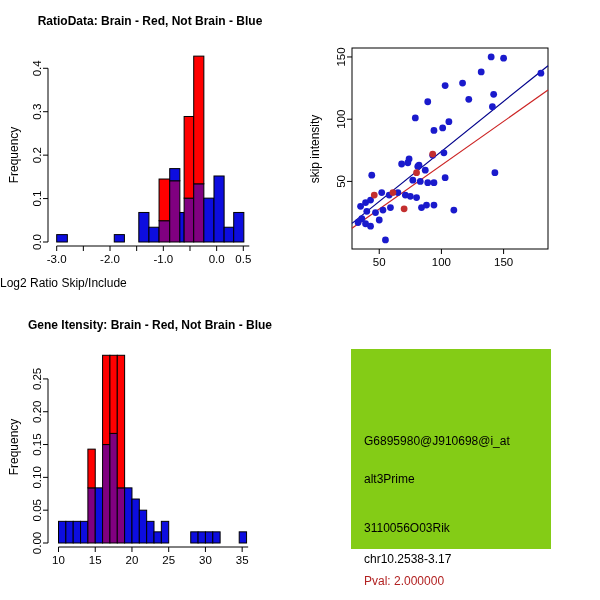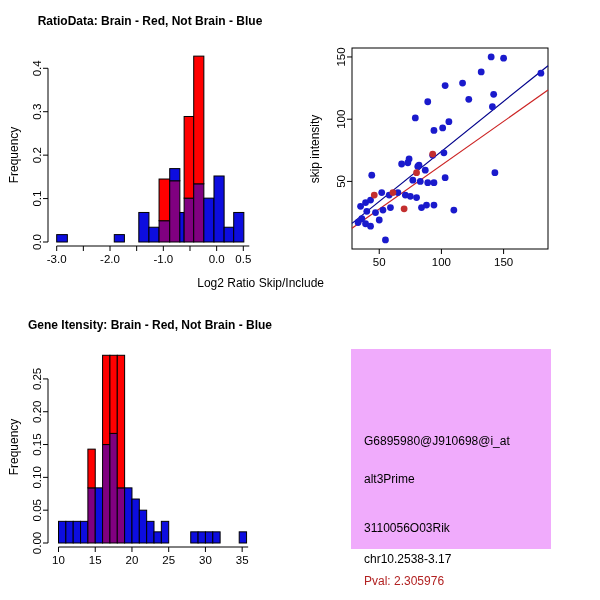--- a/index.html
+++ b/index.html
@@ -6,22 +6,22 @@
   body{
     width:600px;height:600px;position:relative;background:#ffffff;
     font-family:"Liberation Sans", sans-serif;overflow:hidden;
   }
   .panel{position:absolute;width:300px;height:300px;text-decoration:underline;}
   .chart-title{
     position:absolute;left:0;width:300px;text-align:center;
     font-size:12px;font-weight:bold;color:#000;white-space:nowrap;
   }
   .xlabel{
-    position:absolute;left:0;width:300px;text-align:right;
-    font-size:12px;color:#000;padding-left:24px;
+    position:absolute;left:0;width:300px;text-align:left;
+    font-size:12px;color:#000;
   }
   .ylabel{
     position:absolute;font-size:12px;color:#000;white-space:nowrap;
     transform:translate(-50%,-50%) rotate(-90deg);
   }
   svg.plot{position:absolute;left:0;top:0;width:300px;height:300px;}
   .info-box{
     position:absolute;left:51px;top:49px;width:200px;height:200px;
   }
   .info-line{
@@ -211,20 +211,20 @@
       <rect x="190.7338854879366" y="231.84192439862542" width="7.346056895930872" height="11.158075601374577" fill="#0D0DDF" stroke="#000000" stroke-width="1"></rect>
       <rect x="198.07994238386746" y="231.84192439862542" width="7.346056895930872" height="11.158075601374577" fill="#0D0DDF" stroke="#000000" stroke-width="1"></rect>
       <rect x="205.42599927979833" y="231.84192439862542" width="7.346056895930872" height="11.158075601374577" fill="#0D0DDF" stroke="#000000" stroke-width="1"></rect>
       <rect x="212.7720561757292" y="231.84192439862542" width="7.346056895930843" height="11.158075601374577" fill="#0D0DDF" stroke="#000000" stroke-width="1"></rect>
       <rect x="239.21786100108028" y="231.84192439862542" width="7.346056895930843" height="11.158075601374577" fill="#0D0DDF" stroke="#000000" stroke-width="1"></rect>
     </svg>
   <div class="ylabel" style="left:14px;top:147px">Frequency</div>
 </div>
 
 <div class="panel" style="left:300px;top:300px">
-  <div class="info-box" id="info-box" style="background: #f0abfc;">
+  <div class="info-box" id="info-box" style="background: #84cc16;">
       <div class="info-line" style="top: 92px; color: rgb(0, 0, 0);">G6895980@J910698@i_at</div>
       <div class="info-line" style="top: 130px; color: rgb(0, 0, 0);">alt3Prime</div>
       <div class="info-line" style="top: 179px; color: rgb(0, 0, 0);">3110056O03Rik</div>
       <div class="info-line" style="top: 204px; color: rgb(0, 0, 0); margin-top: 6px;">chr10.2538-3.17</div>
-      <div class="info-line" style="top: 232px; color: rgb(178, 34, 34);">Pval: 2.305976</div>
+      <div class="info-line" style="top: 232px; color: rgb(178, 34, 34);">Pval: 2.000000</div>
     </div>
 </div>
 
 </body></html>

